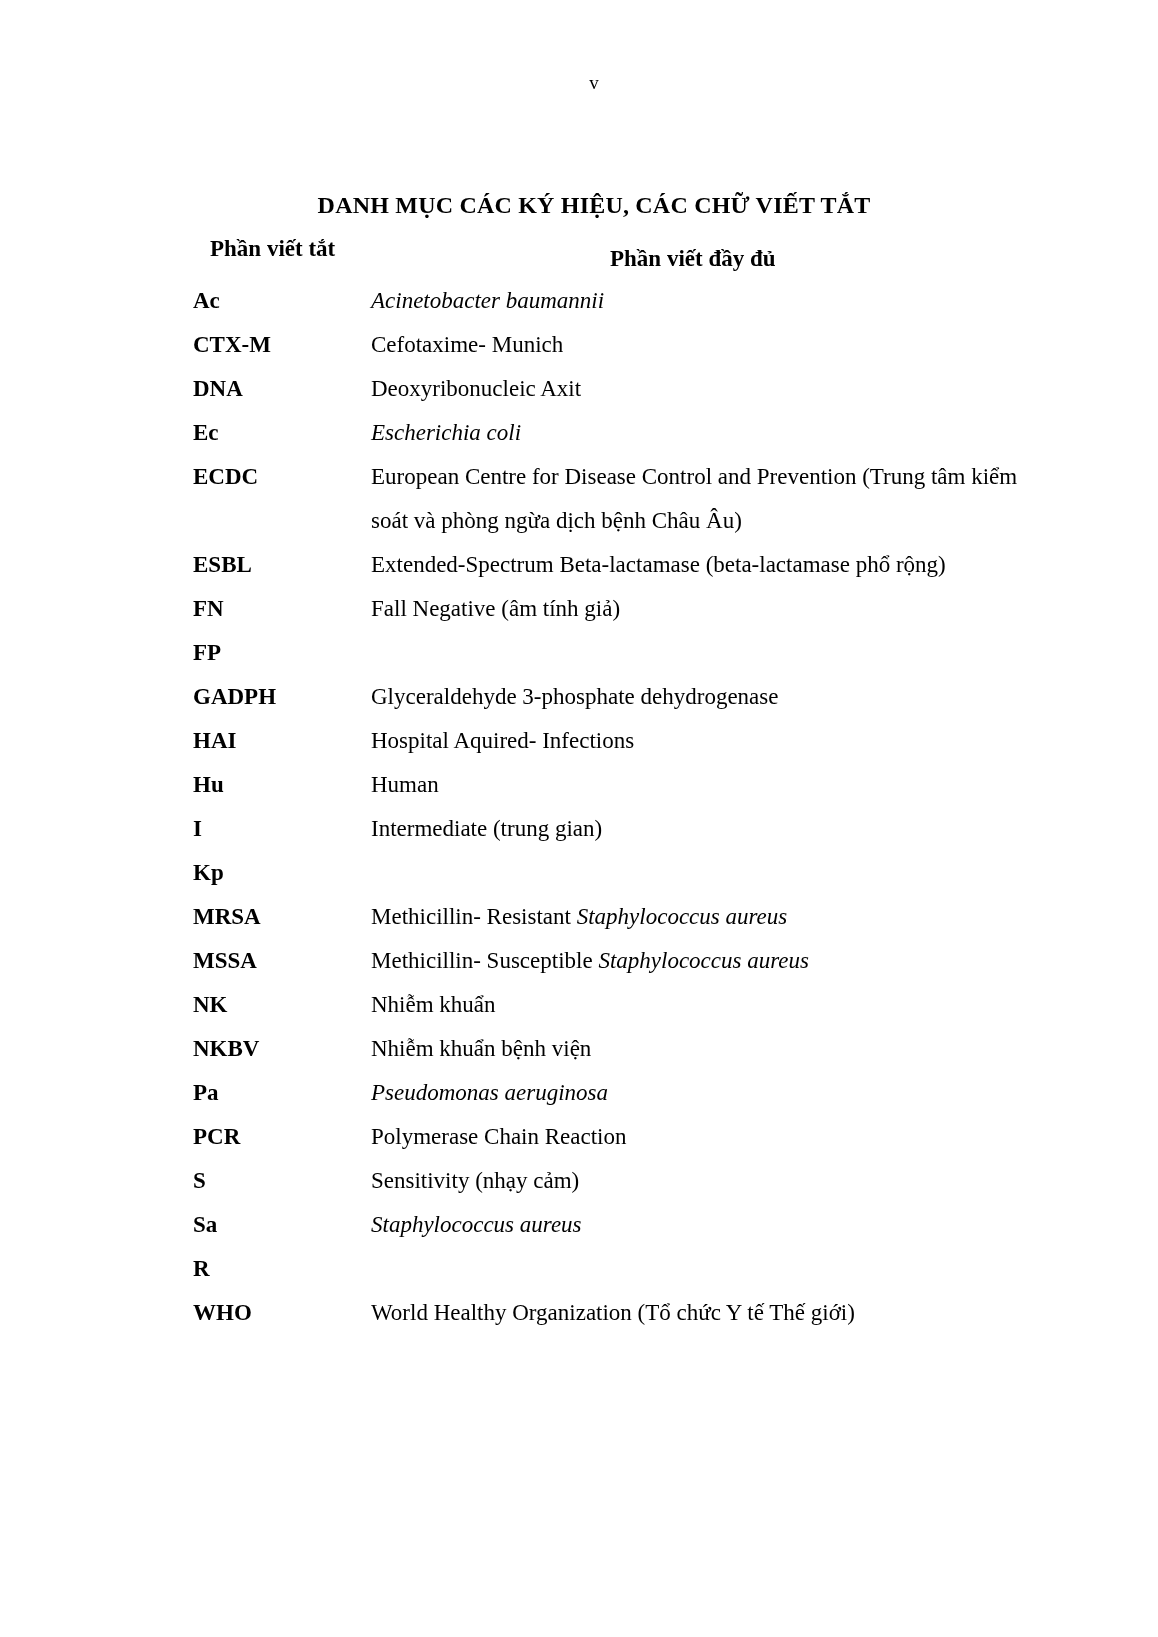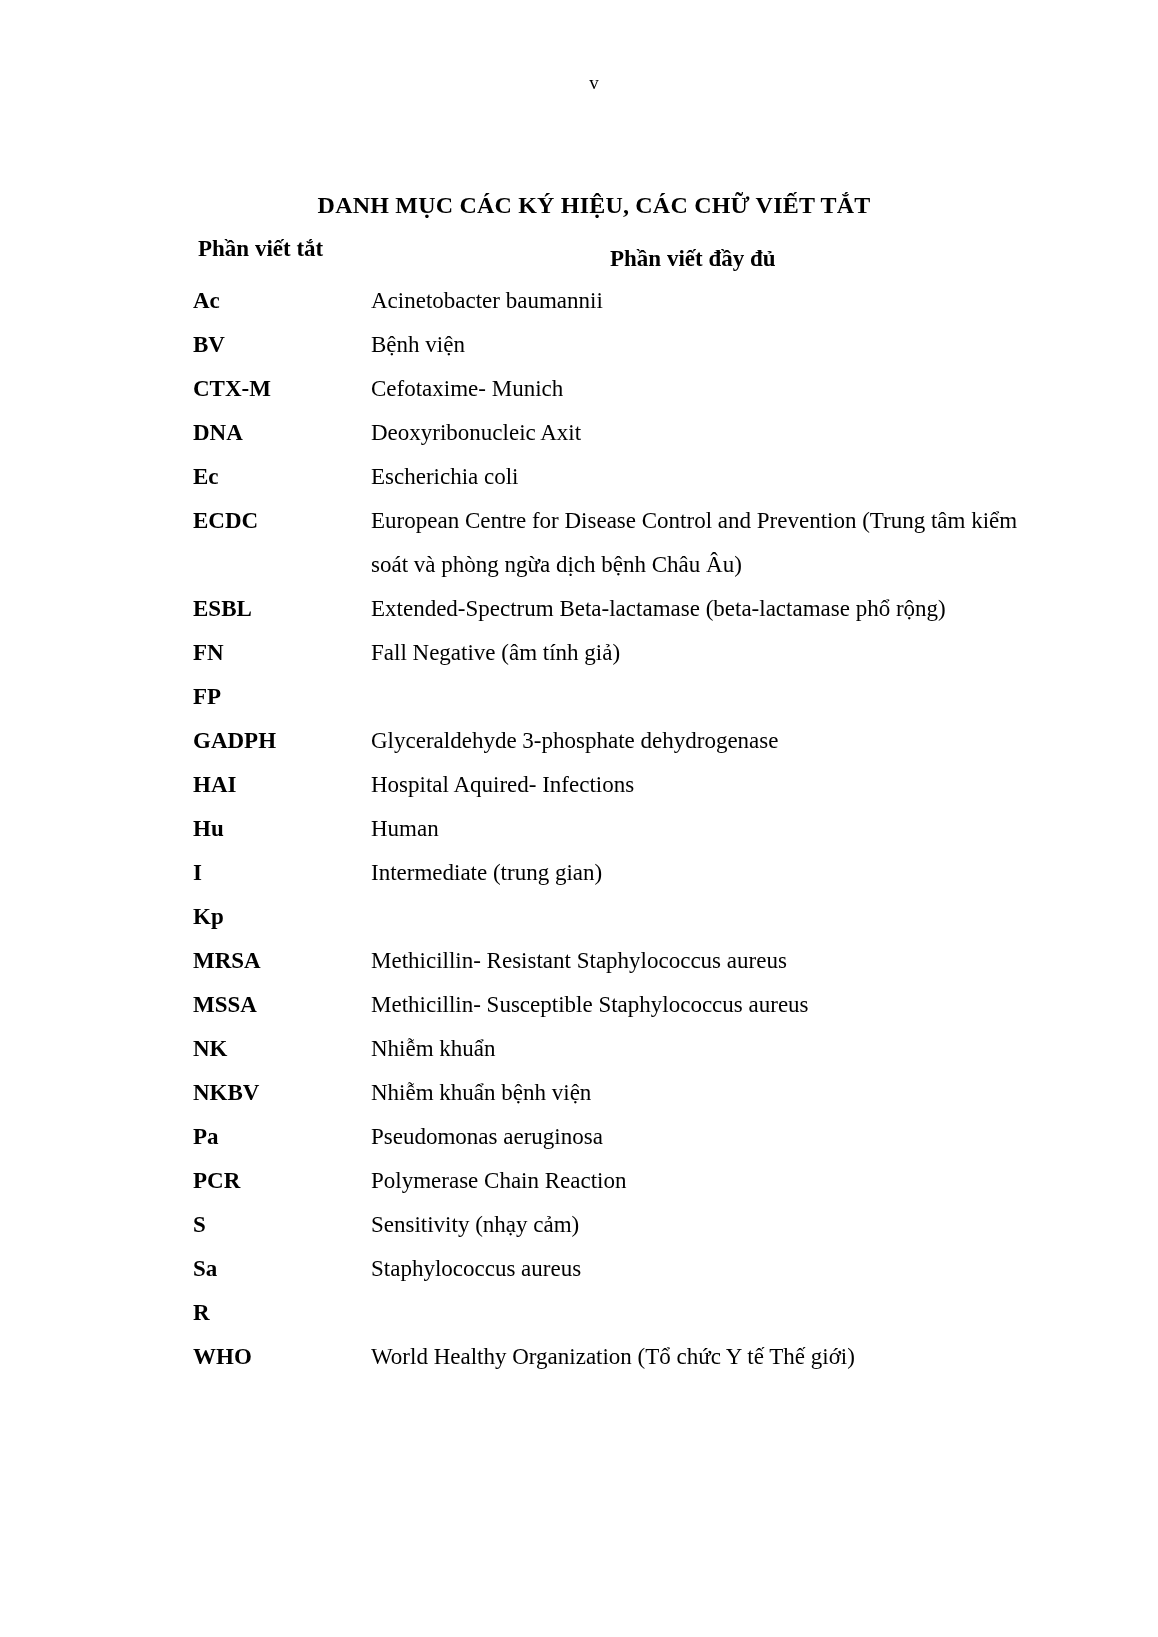--- a/index.html
+++ b/index.html
@@ -36,21 +36,21 @@
     .header-row {
       position: absolute;
       top: 236px;
       left: 0;
       width: 1158px;
       font-size: 23px;
       font-weight: bold;
     }
     .header-abbr {
       position: absolute;
-      left: 198px;
+      left: 210px;
       top: 0;
     }
     .header-full {
       position: absolute;
       left: 610px;
       top: 10px;
     }
     .rows {
       position: absolute;
       top: 279px;
@@ -68,42 +68,39 @@
       left: 193px;
       top: 0;
       font-weight: bold;
     }
     .full {
       margin-left: 371px;
       width: 670px;
       display: block;
     }
     .it {
+      font-style: italic;
     }
   </style>
 </head>
 <body>
 
 <div class="page-number">v</div>
 
 <div class="title">DANH MỤC CÁC KÝ HIỆU, CÁC CHỮ VIẾT TẮT</div>
 
 <div class="header-row">
   <span class="header-abbr">Phần viết tắt</span>
   <span class="header-full">Phần viết đầy đủ</span>
 </div>
 
 <div class="rows" id="rows">
     <div class="row">
       <span class="abbr">Ac</span>
       <span class="full"><span class="it">Acinetobacter baumannii</span></span>
-    </div>
-    <div class="row">
-      <span class="abbr">BV</span>
-      <span class="full"><span>Bệnh viện</span></span>
     </div>
     <div class="row">
       <span class="abbr">CTX-M</span>
       <span class="full"><span>Cefotaxime- Munich</span></span>
     </div>
     <div class="row">
       <span class="abbr">DNA</span>
       <span class="full"><span>Deoxyribonucleic Axit</span></span>
     </div>
     <div class="row">

